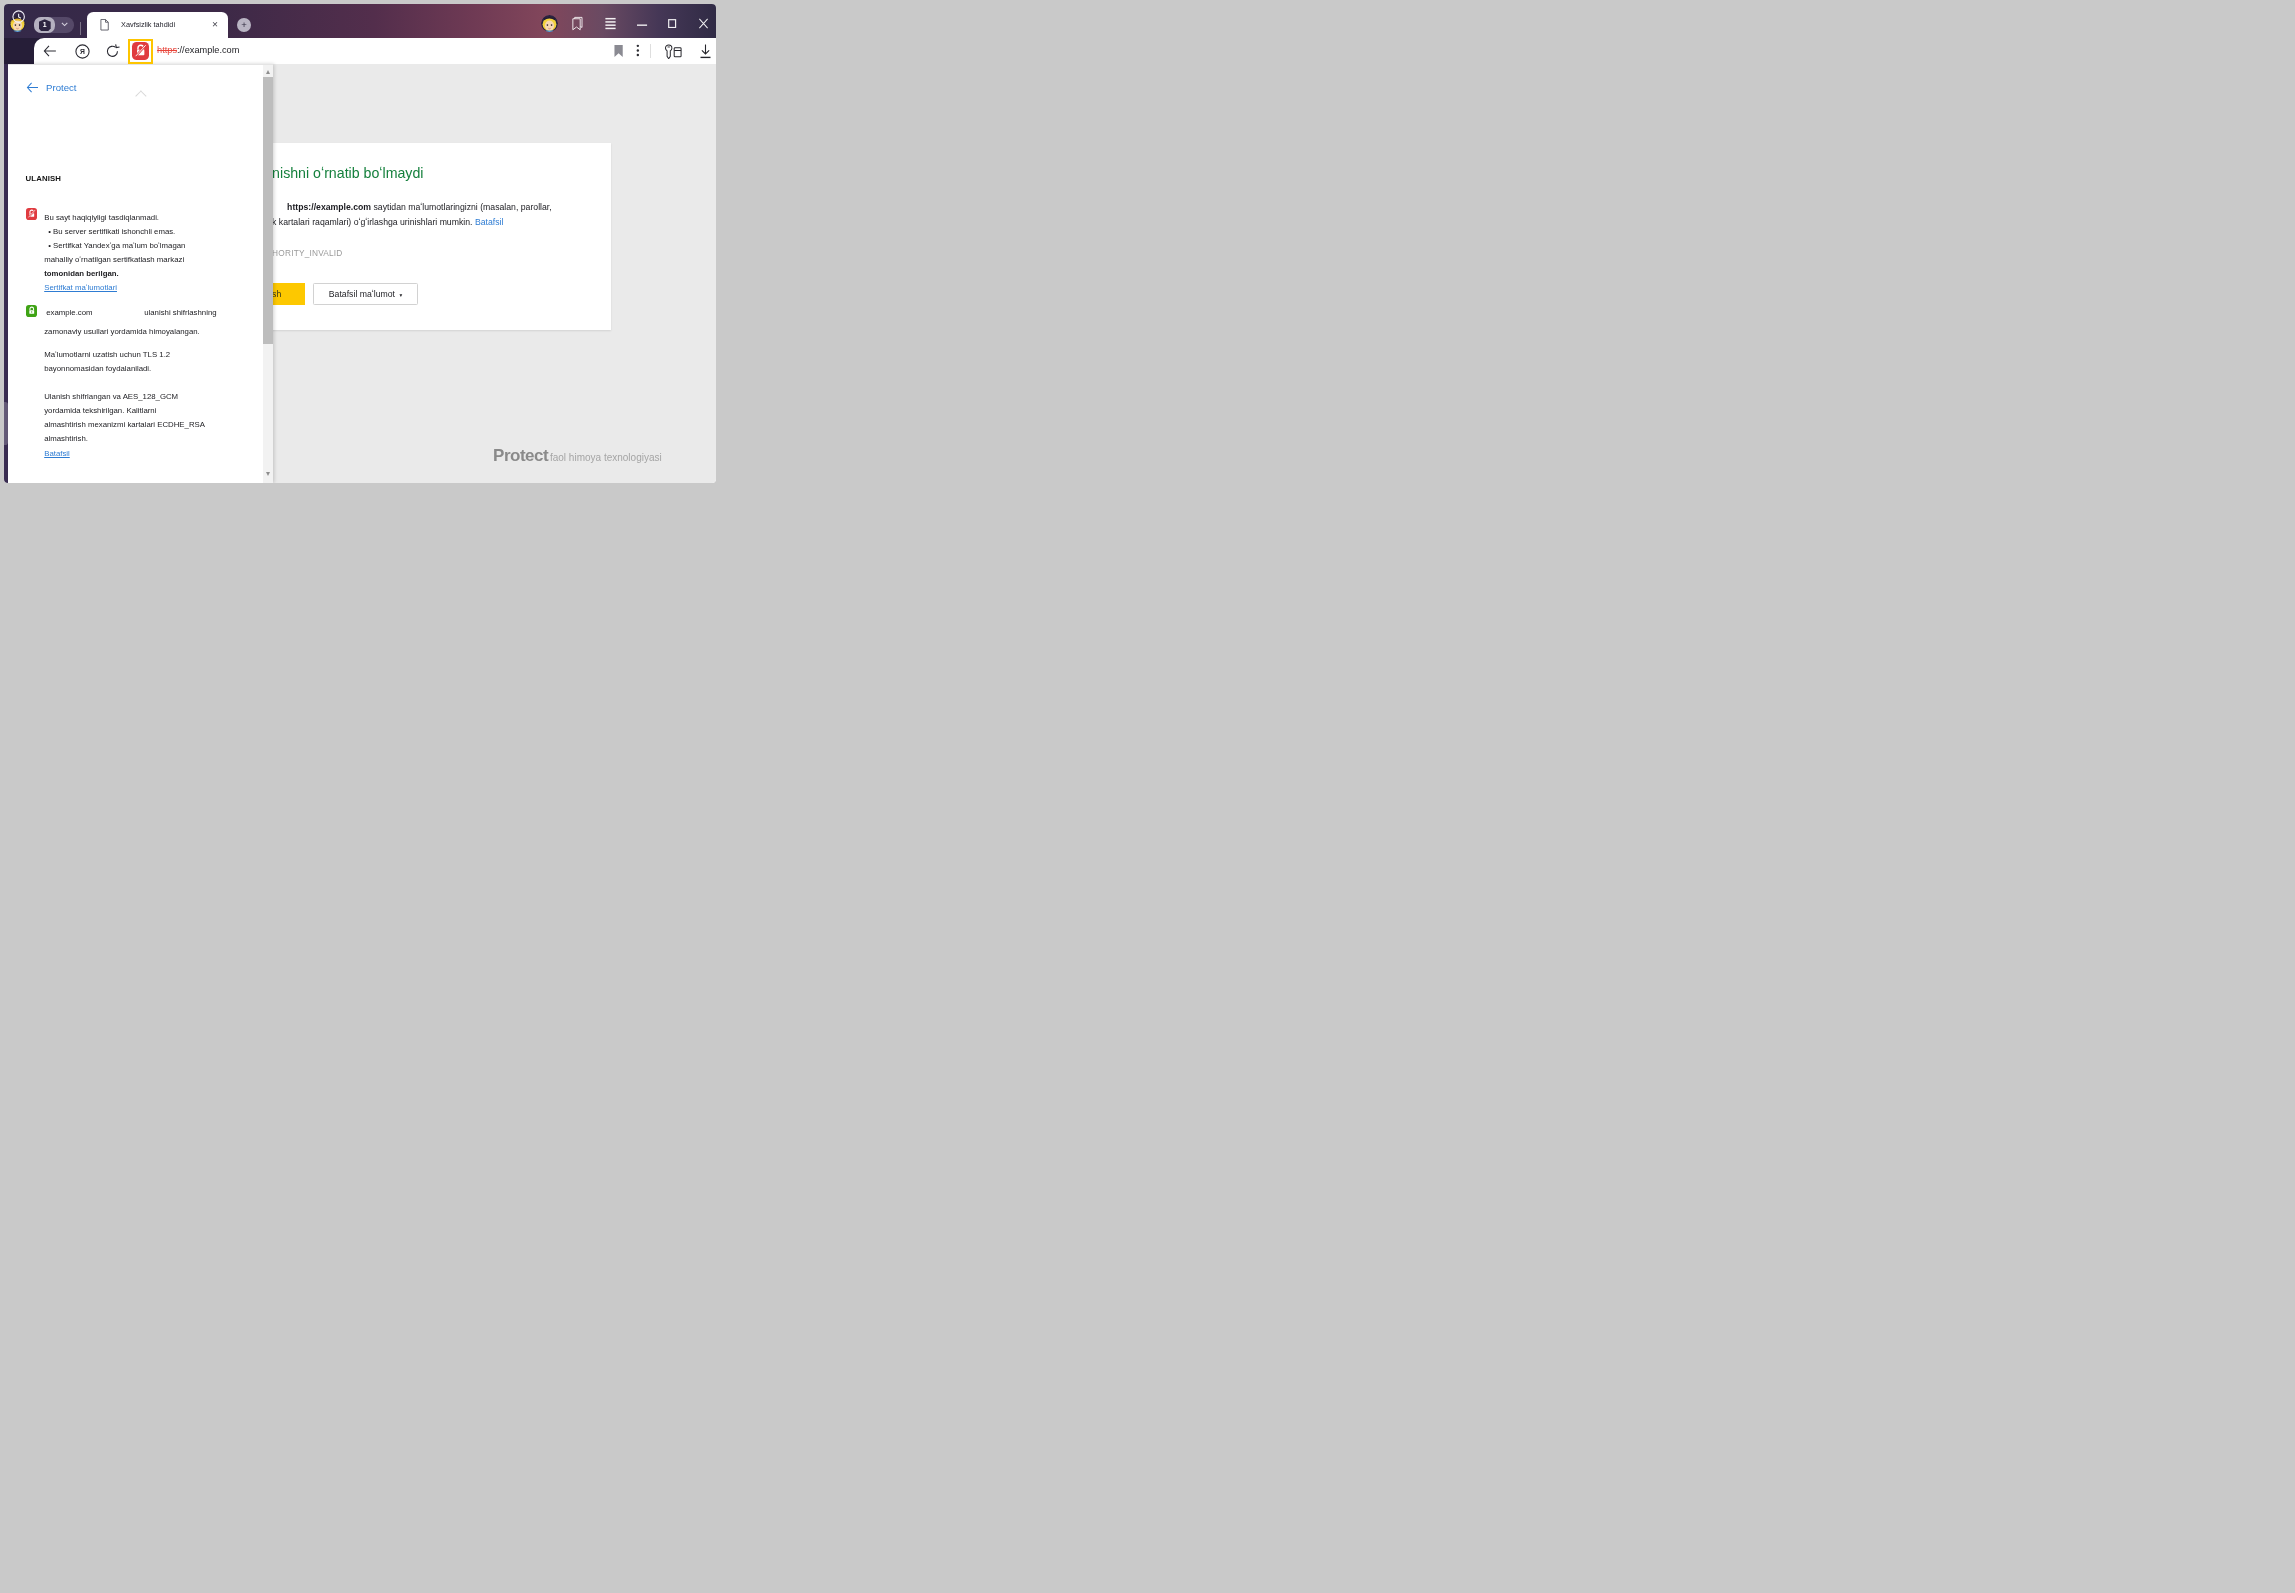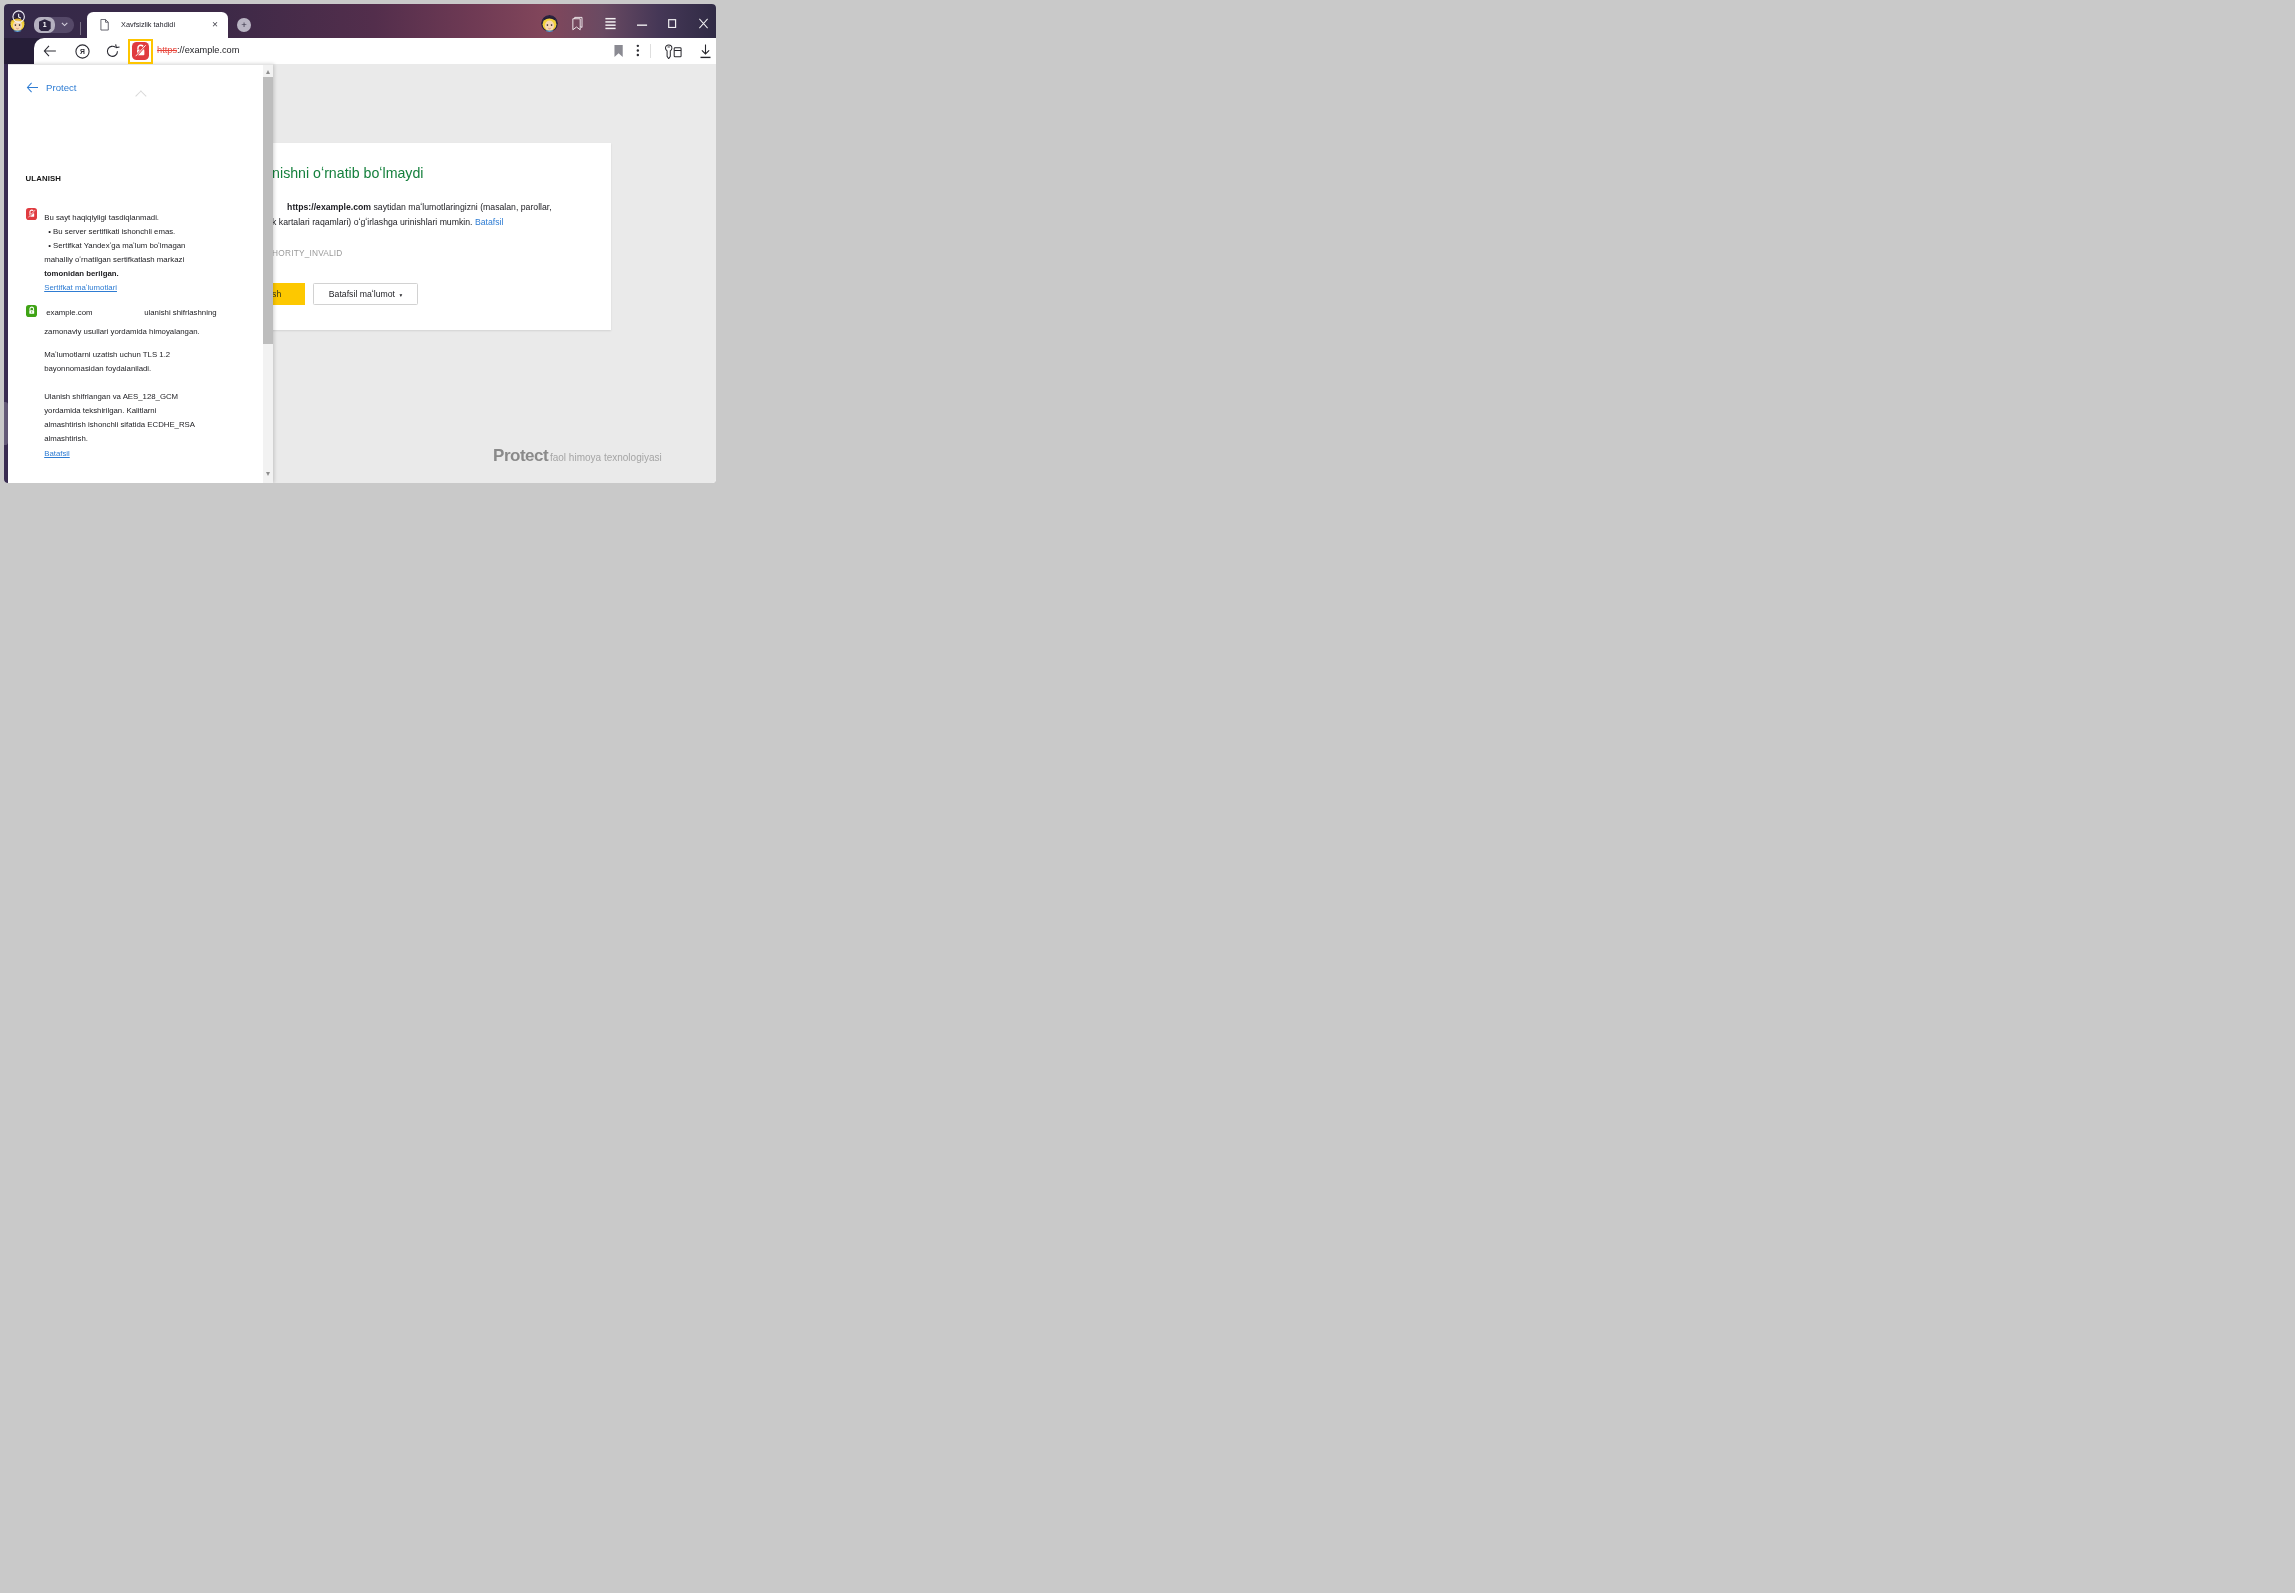--- a/index.html
+++ b/index.html
@@ -309,21 +309,21 @@
       </div>
       <div class="abs ptext" style="left:38px; top:241px;">example.com</div>
       <div class="abs ptext" style="left:136px; top:241px;">ulanishi shifrlashning</div>
       <div class="abs ptext" style="left:36px; top:260px;">zamonaviy usullari yordamida himoyalangan.</div>
 
       <div class="abs ptext" style="left:36px; top:283px;">Maʻlumotlarni uzatish uchun TLS 1.2</div>
       <div class="abs ptext" style="left:36px; top:297px;">bayonnomasidan foydalaniladi.</div>
 
       <div class="abs ptext" style="left:36px; top:325px;">Ulanish shifrlangan va AES_128_GCM</div>
       <div class="abs ptext" style="left:36px; top:339px;">yordamida tekshirilgan. Kalitlarni</div>
-      <div class="abs ptext" style="left:36px; top:353px;">almashtirish ishonchli sifatida ECDHE_RSA</div>
+      <div class="abs ptext" style="left:36px; top:353px;">almashtirish mexanizmi kartalari ECDHE_RSA</div>
       <div class="abs ptext" style="left:36px; top:367px;">almashtirish.</div>
       <a class="abs plink" style="left:36px; top:384px;">Batafsil</a>
 
       <div class="abs scrollbar">
         <div class="abs sb-arrow-up"></div>
         <div class="abs sb-thumb"></div>
         <div class="abs sb-arrow-down"></div>
       </div>
     </div>
 

